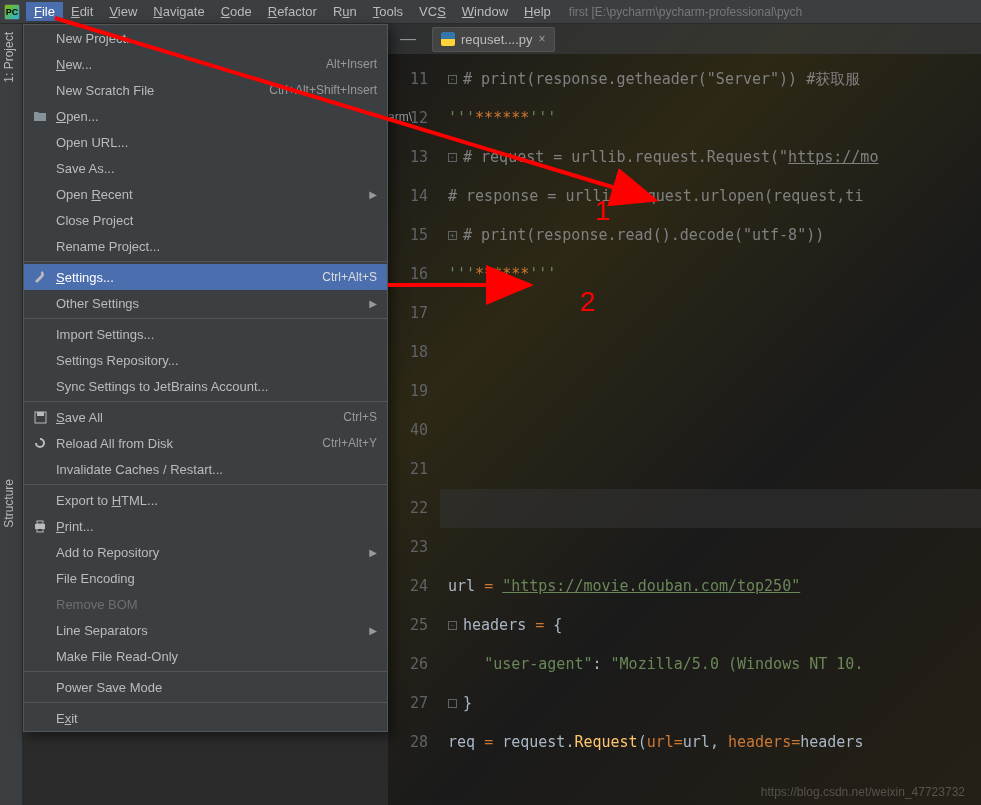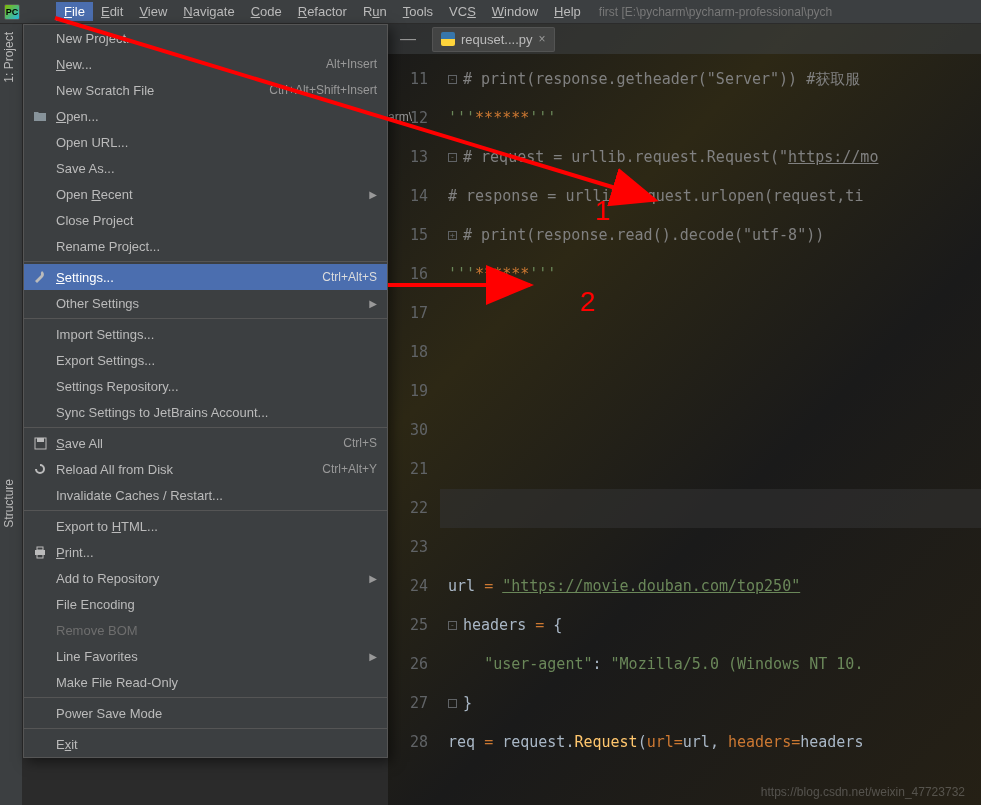--- a/index.html
+++ b/index.html
@@ -35,21 +35,20 @@
       border: 1px solid #555;
     }
     .menu-item {
       padding: 2px 8px;
       cursor: default;
       color: #bbbbbb;
     }
     .menu-item.open {
       background: #4b6eaf;
       color: #fff;
-      margin-left: 30px;
     }
     .menu-item u { text-decoration: underline; }
     .menu-title-path {
       margin-left: 10px;
       color: #787878;
       font-size: 12px;
       white-space: nowrap;
     }
     .sidebar-left {
       position: absolute;
@@ -304,23 +303,20 @@
     </div>
     <div class="dropdown-row">
       <span>Other Settings</span>
       <span class="submenu-arrow">▶</span>
     </div>
     <div class="dropdown-hr"></div>
     <div class="dropdown-row">
       <span>Import Settings...</span>
     </div>
     <div class="dropdown-row">
-      <span>Export Settings...</span>
-    </div>
-    <div class="dropdown-row">
       <span>Settings Repository...</span>
     </div>
     <div class="dropdown-row">
       <span>Sync Settings to JetBrains Account...</span>
     </div>
     <div class="dropdown-hr"></div>
     <div class="dropdown-row">
       <span class="dd-icon">
         <svg width="13" height="13" viewBox="0 0 13 13">
           <rect x="1" y="1" width="11" height="11" fill="none" stroke="#bbb"></rect>
@@ -360,21 +356,21 @@
       <span>Add to Repository</span>
       <span class="submenu-arrow">▶</span>
     </div>
     <div class="dropdown-row">
       <span>File Encoding</span>
     </div>
     <div class="dropdown-row disabled">
       <span>Remove BOM</span>
     </div>
     <div class="dropdown-row">
-      <span>Line Favorites</span>
+      <span>Line Separators</span>
       <span class="submenu-arrow">▶</span>
     </div>
     <div class="dropdown-row">
       <span>Make File Read-Only</span>
     </div>
     <div class="dropdown-hr"></div>
     <div class="dropdown-row">
       <span>Power Save Mode</span>
     </div>
     <div class="dropdown-hr"></div>
@@ -398,21 +394,21 @@
     <div class="gutter" id="gutter">
         <div class="code-line">11</div>
         <div class="code-line">12</div>
         <div class="code-line">13</div>
         <div class="code-line">14</div>
         <div class="code-line">15</div>
         <div class="code-line">16</div>
         <div class="code-line">17</div>
         <div class="code-line">18</div>
         <div class="code-line">19</div>
-        <div class="code-line">30</div>
+        <div class="code-line">40</div>
         <div class="code-line">21</div>
         <div class="code-line">22</div>
         <div class="code-line">23</div>
         <div class="code-line">24</div>
         <div class="code-line">25</div>
         <div class="code-line">26</div>
         <div class="code-line">27</div>
         <div class="code-line">28</div>
       </div>
     <div class="code-lines" id="codelines"><div class="code-line"><span class="fold-mark">-</span><span class="c-comment"># print(response.getheader("Server")) #获取服</span></div><div class="code-line"><span class="c-string">'''</span><span class="c-stars">******</span><span class="c-string">'''</span></div><div class="code-line"><span class="fold-mark">-</span><span class="c-comment"># request = urllib.request.Request("<u>https://mo</u></span></div><div class="code-line"><span class="c-comment"># response = urllib.request.urlopen(request,ti</span></div><div class="code-line"><span class="fold-mark">+</span><span class="c-comment"># print(response.read().decode("utf-8"))</span></div><div class="code-line"><span class="c-string">'''</span><span class="c-stars">******</span><span class="c-string">'''</span></div><div class="code-line"></div><div class="code-line"></div><div class="code-line"></div><div class="code-line"></div><div class="code-line"></div><div class="code-line current-line"></div><div class="code-line"></div><div class="code-line"><span class="c-var">url</span> <span class="c-op">=</span> <span class="c-url">"https://movie.douban.com/top250"</span></div><div class="code-line"><span class="fold-mark">-</span><span class="c-var">headers</span> <span class="c-op">=</span> <span class="c-var">{</span></div><div class="code-line">    <span class="c-key">"user-agent"</span><span class="c-var">:</span> <span class="c-string">"Mozilla/5.0 (Windows NT 10.</span></div><div class="code-line"><span class="fold-mark">&nbsp;</span><span class="c-var">}</span></div><div class="code-line"><span class="c-var">req</span> <span class="c-op">=</span> <span class="c-class">request.</span><span class="c-call">Request</span><span class="c-var">(</span><span class="c-param">url</span><span class="c-op">=</span><span class="c-var">url,</span> <span class="c-param">headers</span><span class="c-op">=</span><span class="c-var">headers</span></div></div>

